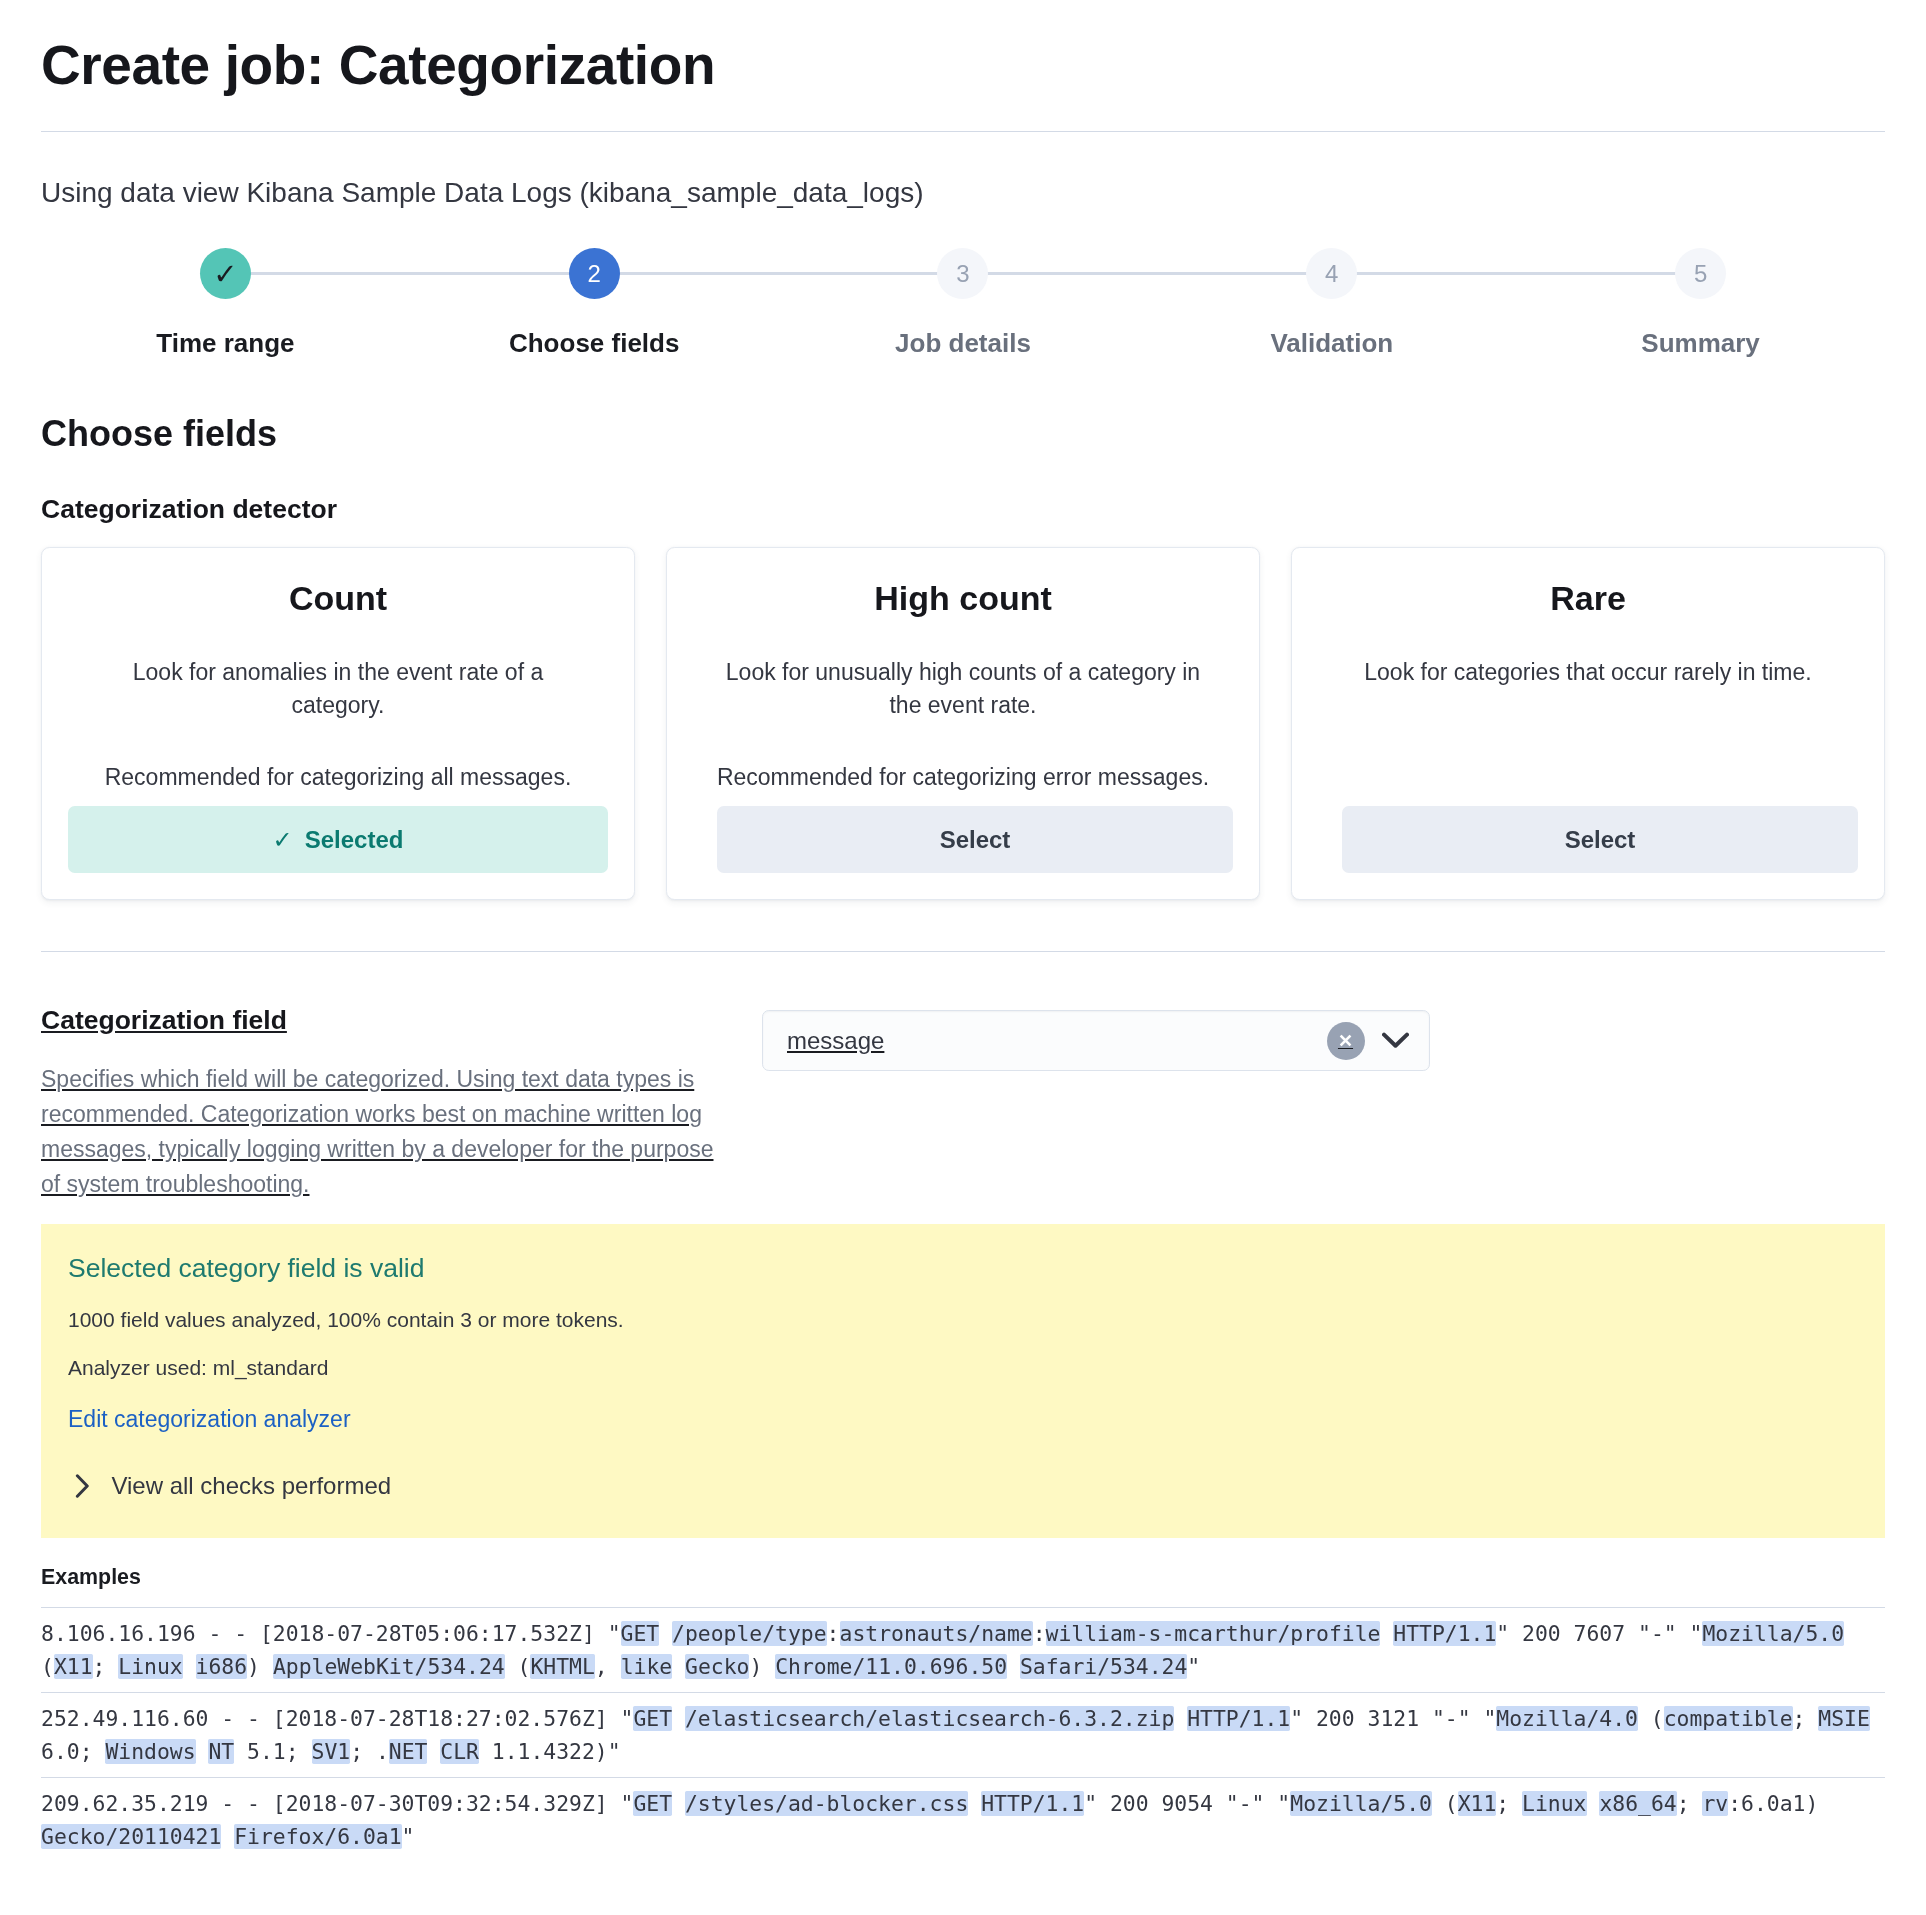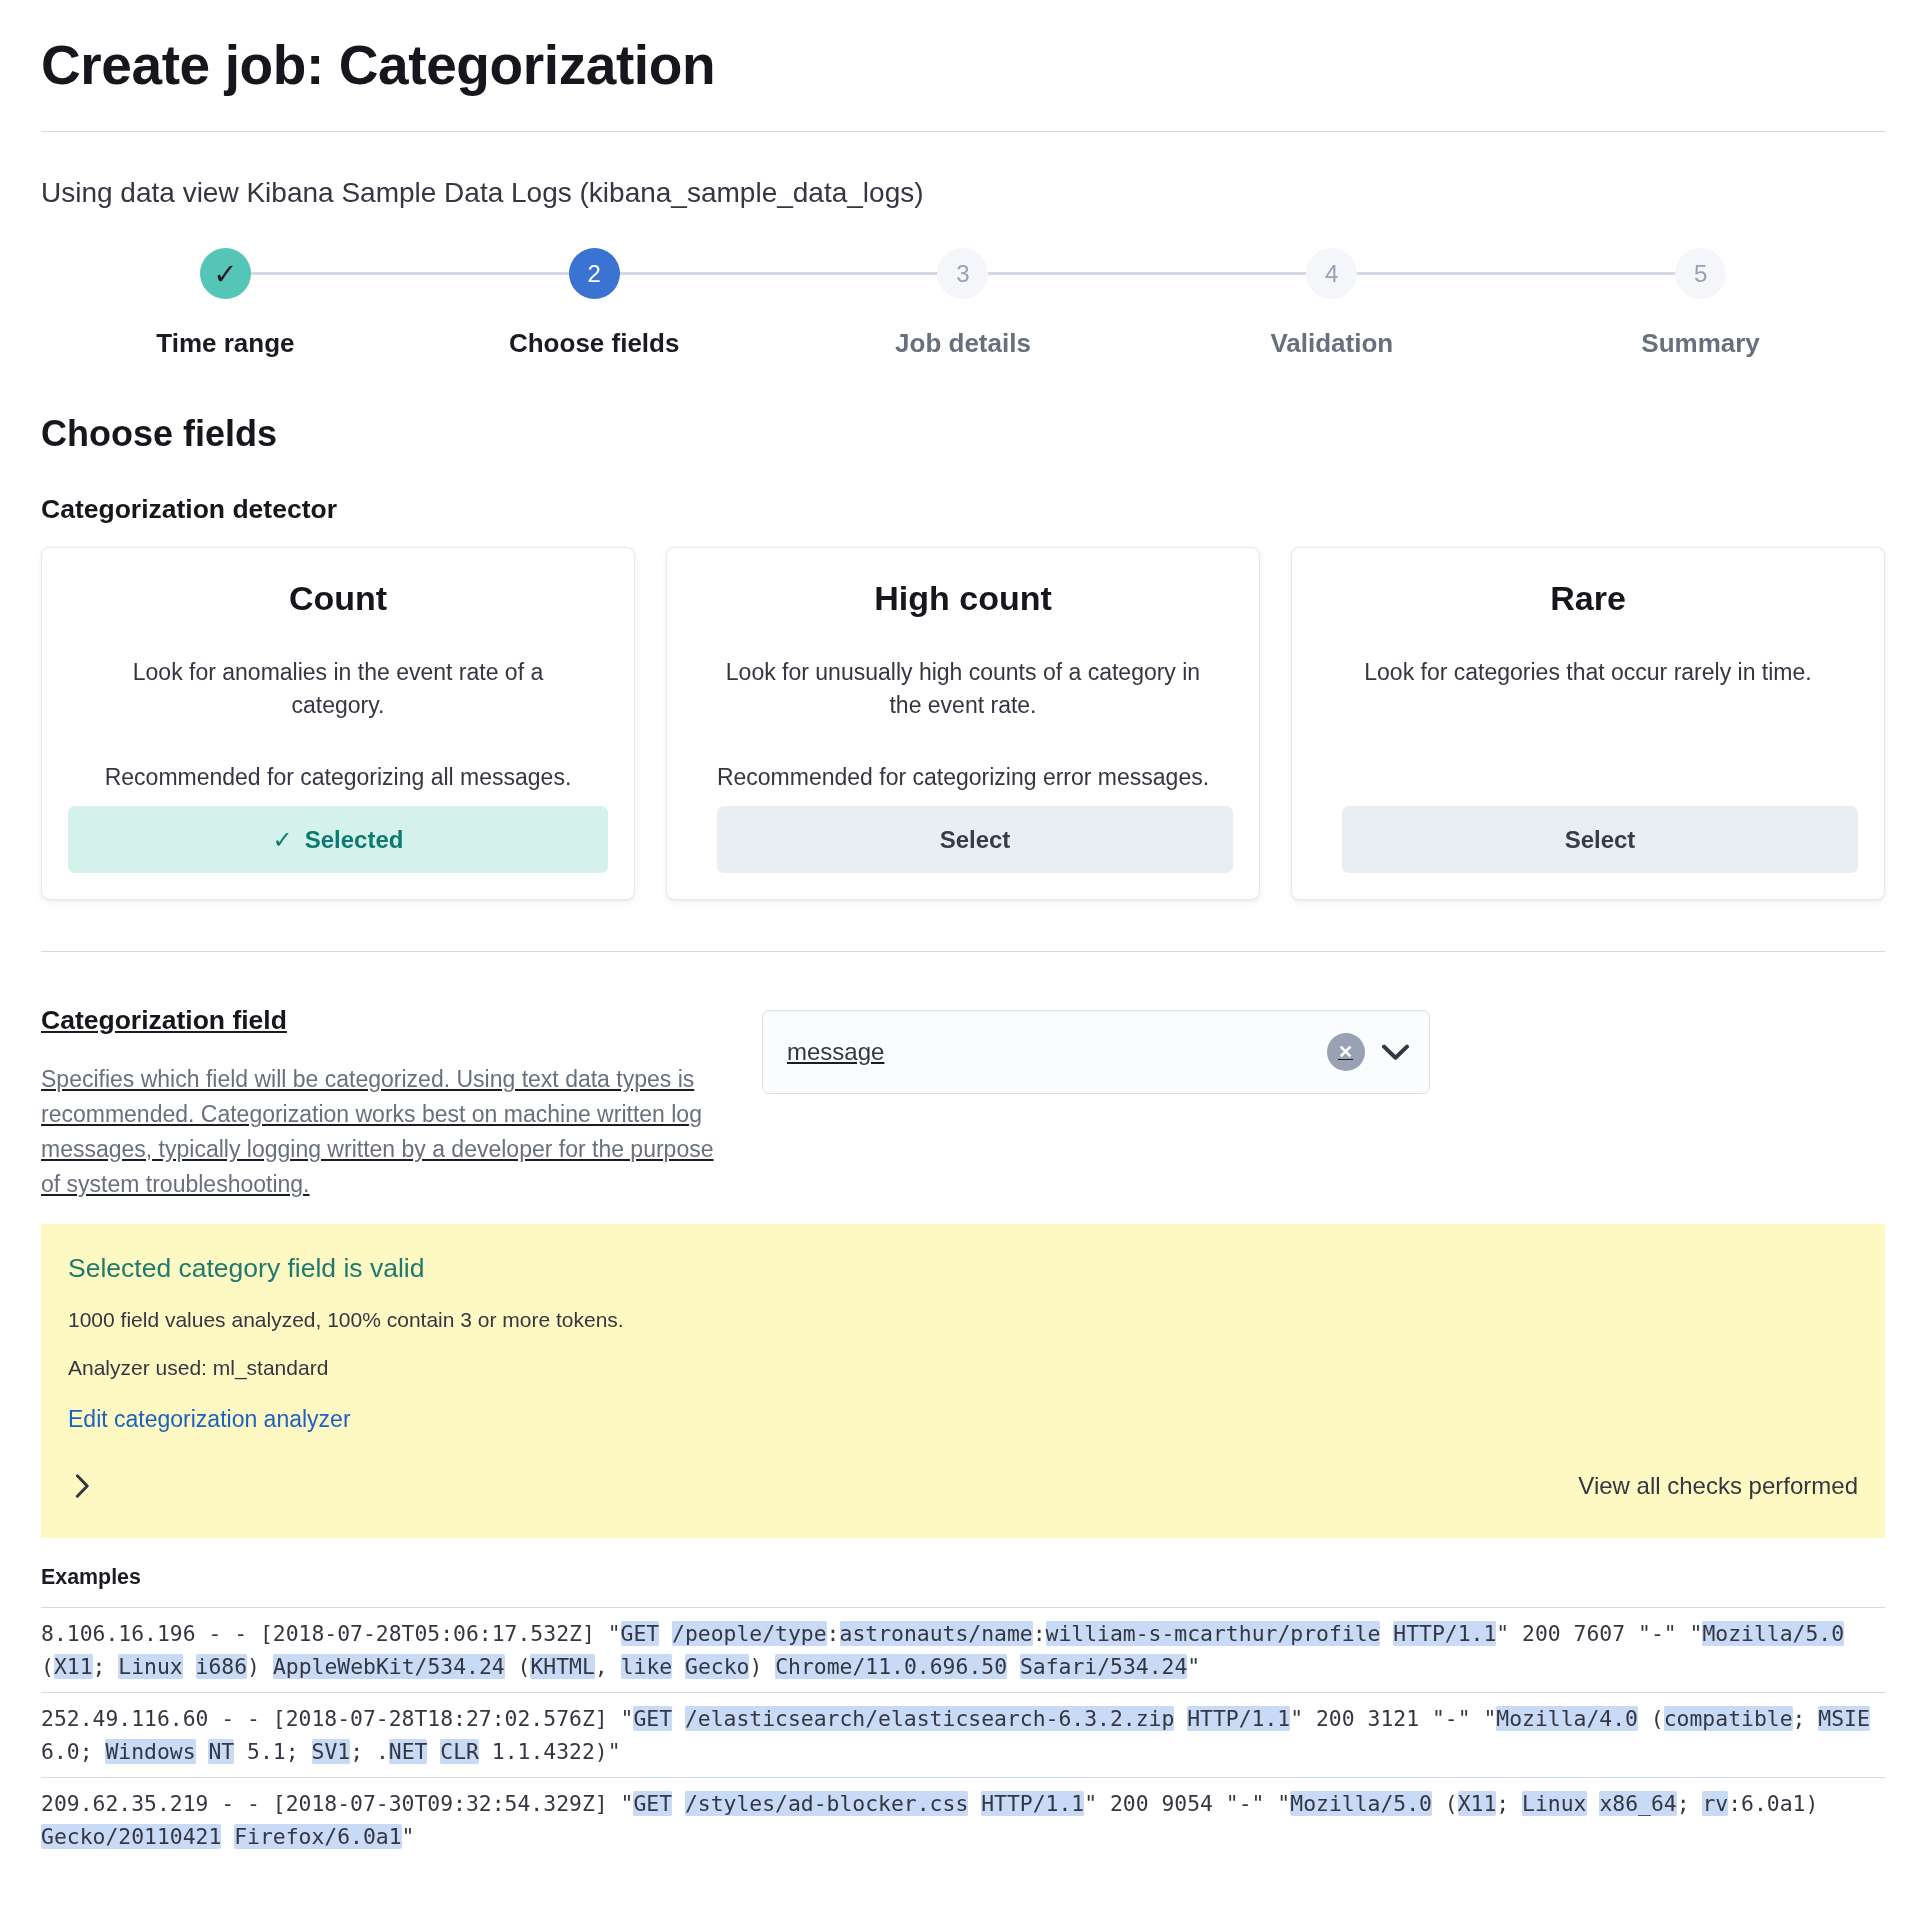--- a/index.html
+++ b/index.html
@@ -165,21 +165,21 @@
     margin-bottom: 26px;
   }
   .field-desc {
     font-size: 23px;
     line-height: 1.52;
     color: #69707d;
   }
   .field-right { padding-top: 5.1px; }
   .combobox {
     width: 668px;
-    height: 84px;
+    height: 61px;
     background: #fbfcfd;
     border: 0.9px solid #dde3ec;
     border-radius: 6.8px;
     box-shadow: inset 0 0.9px 1.7px rgba(100,110,130,0.08);
     display: flex;
     align-items: center;
     padding: 0 20.5px 0 24px;
     cursor: pointer;
   }
   .combobox-value {
@@ -234,21 +234,20 @@
     text-decoration: none;
     cursor: pointer;
   }
   .callout-toggle {
     margin-top: 39px;
     display: flex;
     align-items: center;
     gap: 22px;
     cursor: pointer;
     padding-left: 6.8px;
-    justify-content: space-between;
   }
   .callout-toggle-label {
     font-size: 24px;
     color: #343741;
   }
 
   
   .examples { margin-top: 27px; }
   .examples-label {
     font-size: 21.4px;

